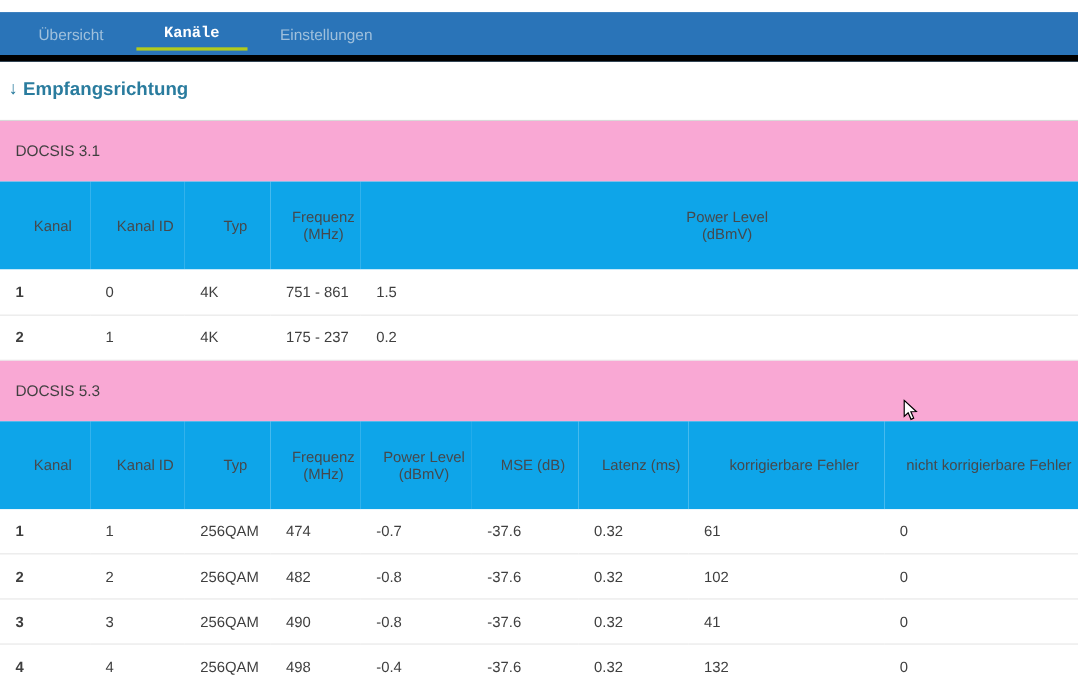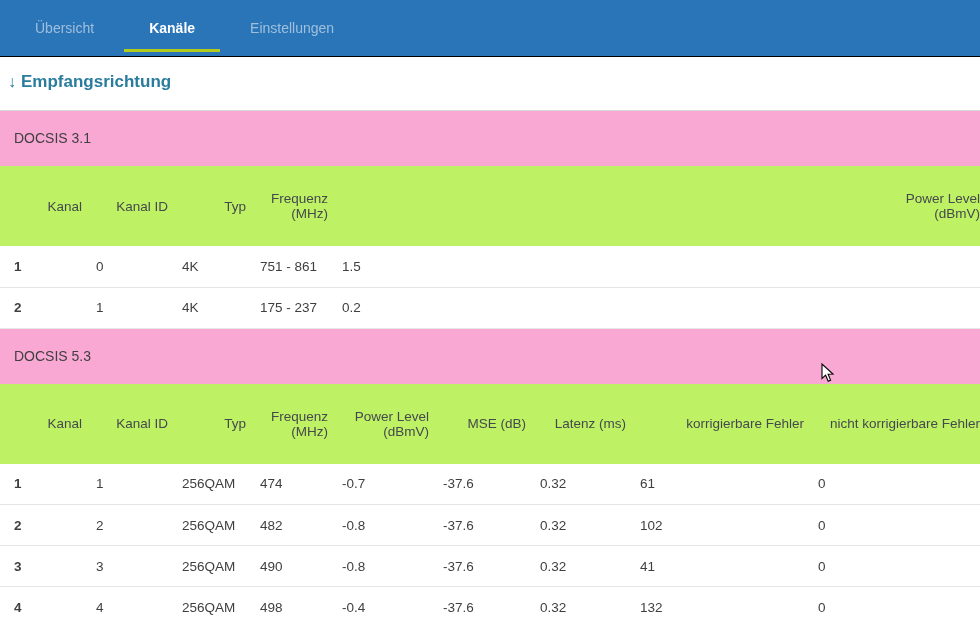--- a/index.html
+++ b/index.html
@@ -2,50 +2,50 @@
 <html><head>
 <meta charset="utf-8">
 <style>
   * { margin:0; padding:0; box-sizing:border-box; }
   html,body { width:980px; height:620px; overflow:hidden; background:#ffffff;
               font-family:"Liberation Sans", sans-serif; }
   body { position:relative; }
 
   
   .topnav {
-    height:57px; background:#2a74b8; display:flex; align-items:stretch;
-    padding-left:10px; border-bottom:1px solid #000000;
+    height:45px; background:#2a74b8; display:flex; align-items:stretch;
+    padding-left:10px; border-bottom:6px solid #000000;margin-top:11px;
   }
   .tab {
     position:relative; display:flex; align-items:center;
     padding:0 25px; margin-right:5px; font-size:14px; color:#9fc0dc;
     cursor:pointer; white-space:nowrap;
   }
-  .tab.active { color:#ffffff; font-weight:600; }
+  .tab.active { color:#ffffff; font-weight:600;font-family:Liberation Mono, monospace; }
   .tab.active::after {
     content:""; position:absolute; left:0; right:0; bottom:4px; height:3px;
     background:#b2cb1c;
   }
 
   
   .heading {
     margin:14px 0 0 8px; font-size:17px; font-weight:600; color:#2a7c9e;
     display:flex; align-items:center; gap:5px; cursor:pointer; height:22px;
   }
   .heading .arrow { font-weight:400; font-size:16px; }
 
   
   .tables-wrap { margin-top:17px; border-top:1px solid #d8d8d8; }
   .group-title {
     height:55px; line-height:55px; padding-left:14px; background:#f9a8d4;
     font-size:14px; color:#3f3f3f;
   }
   table { width:100%; border-collapse:collapse; table-layout:fixed; }
   thead th {
-    background:#bef264; height:80px; vertical-align:middle; text-align:right;
+    background:#0ea5e9; height:80px; vertical-align:middle; text-align:center;
     padding-left:14px; font-weight:400; font-size:13.5px; color:#45494d;
     white-space:pre-line;
   }
   tbody td {
     height:41px; vertical-align:middle; padding-left:14px;
     font-size:13.5px; color:#3f3f3f; border-bottom:1px solid #e6e6e6;
     background:#ffffff; white-space:nowrap;
   }
   tbody td.first { font-weight:700; }
 

